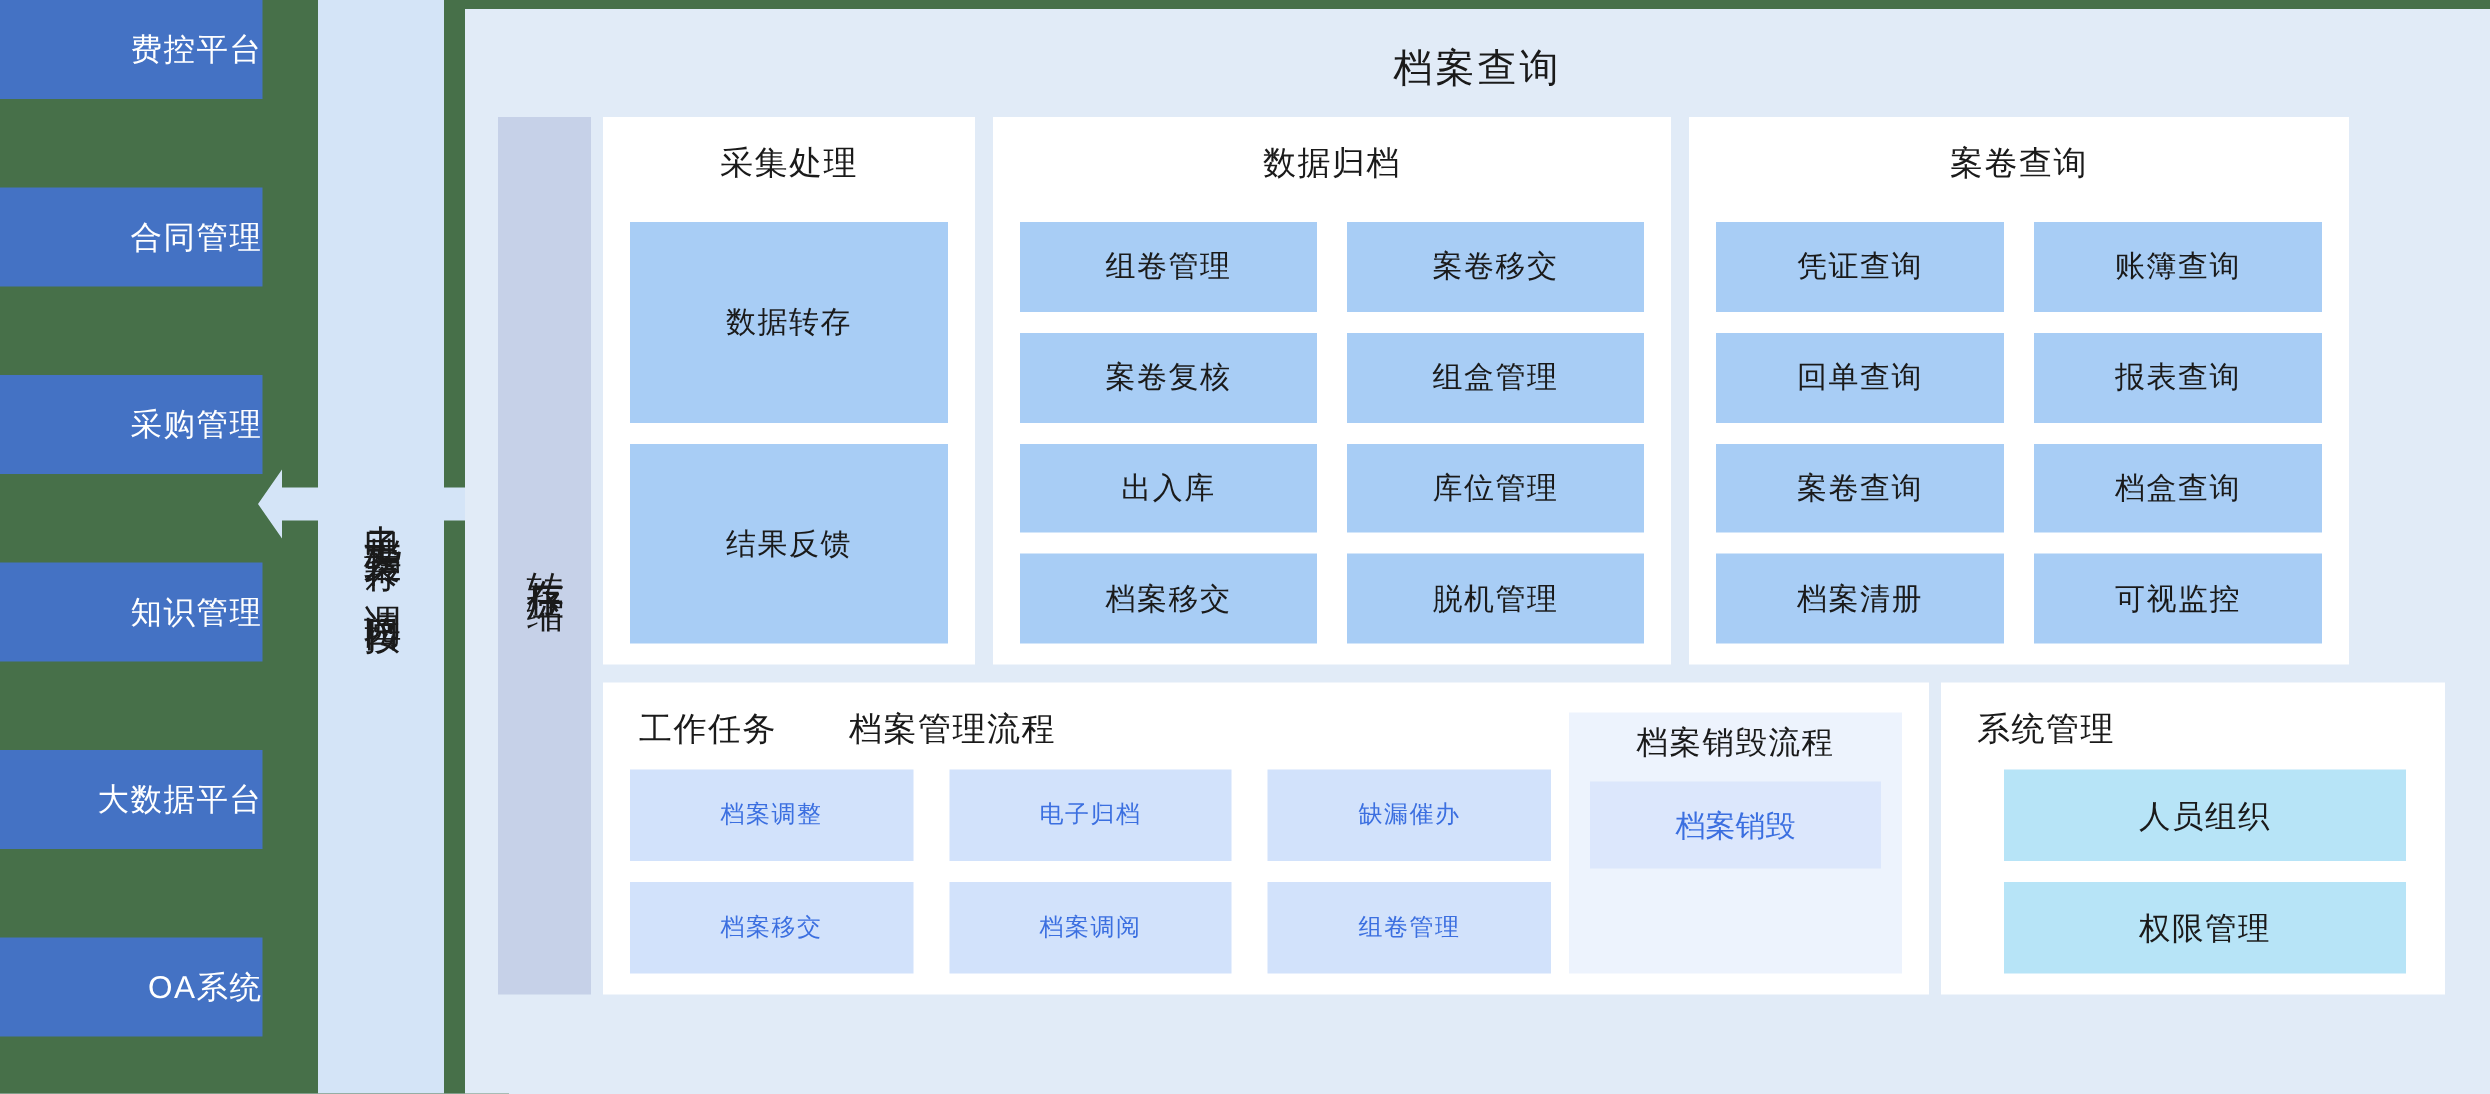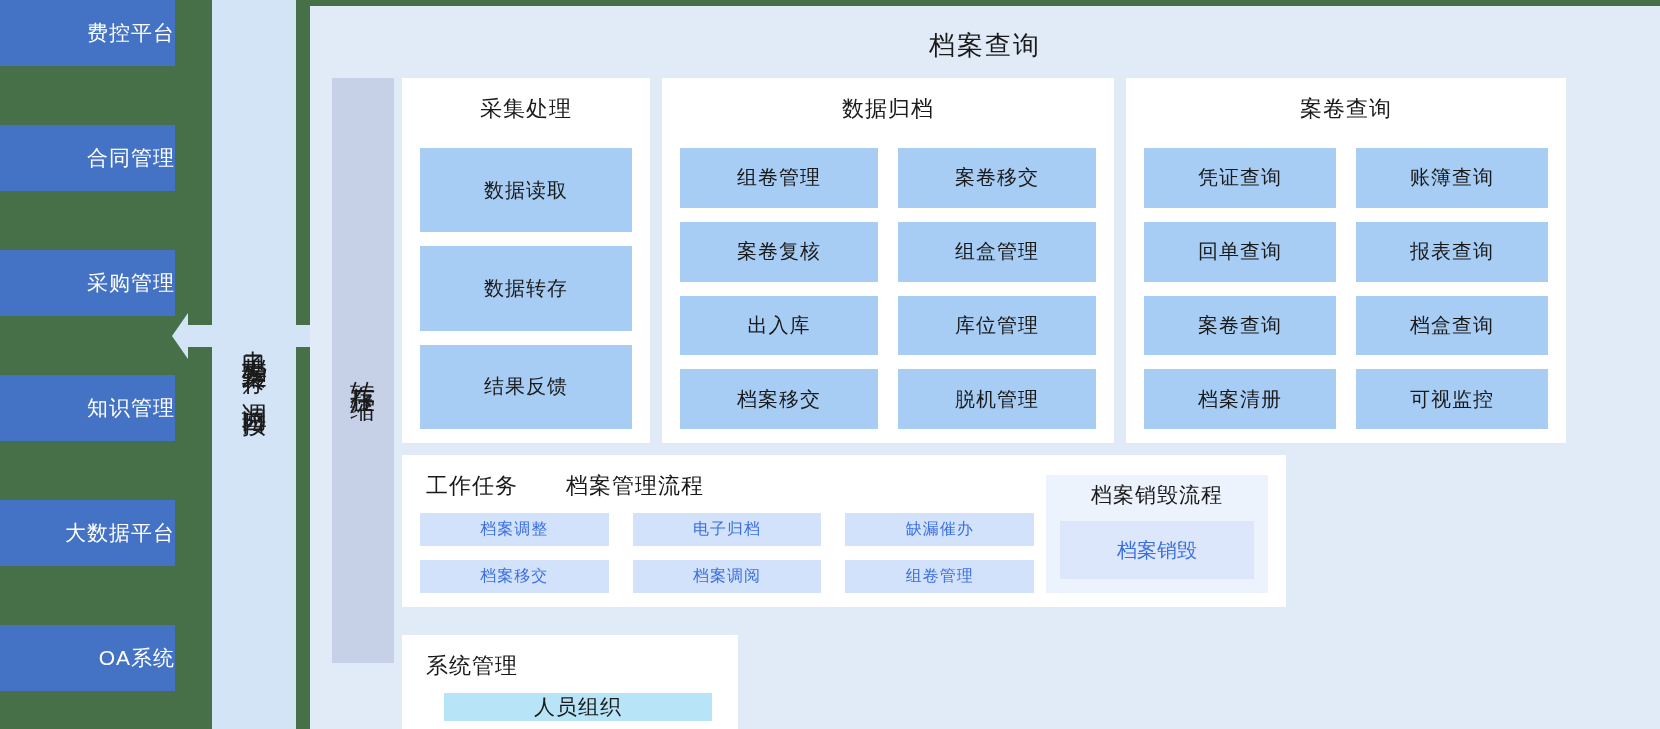--- a/index.html
+++ b/index.html
@@ -111,21 +111,21 @@
   }
 
   .card-collect { width: 248px; }
   .card-archive { width: 452px; }
   .card-query   { width: 440px; }
 
   
   .bottom-row {
     position: absolute; left: 92px; top: 449px;
     width: 1240px; height: 208px;
-    display: flex; gap: 28px; flex-direction: column;
+    display: flex; gap: 8px;
   }
   .card-work { width: 884px; position: relative; }
   .work-heads {
     display: flex; font-size: 22px; color: #1A1A1A;
     padding-left: 6px; margin-bottom: 12px; letter-spacing: 1px;
   }
   .work-heads .h2 { margin-left: 48px; }
   .work-body { display: flex; gap: 12px; flex: 1; }
   .work-grid {
     display: grid; grid-template-columns: repeat(3, 1fr);
@@ -217,21 +217,20 @@
 
   <div class="compress-strip">
     <div class="compress-label">转存压缩</div>
   </div>
 
   <div class="top-row">
 
     <div class="card card-collect">
       <div class="card-title">采集处理</div>
       <div class="card-grid g1">
-        <div class="chip">数据读取</div>
         <div class="chip">数据转存</div>
         <div class="chip">结果反馈</div>
       </div>
     </div>
 
     <div class="card card-archive">
       <div class="card-title">数据归档</div>
       <div class="card-grid g2">
         <div class="chip">组卷管理</div>
         <div class="chip">案卷移交</div>

